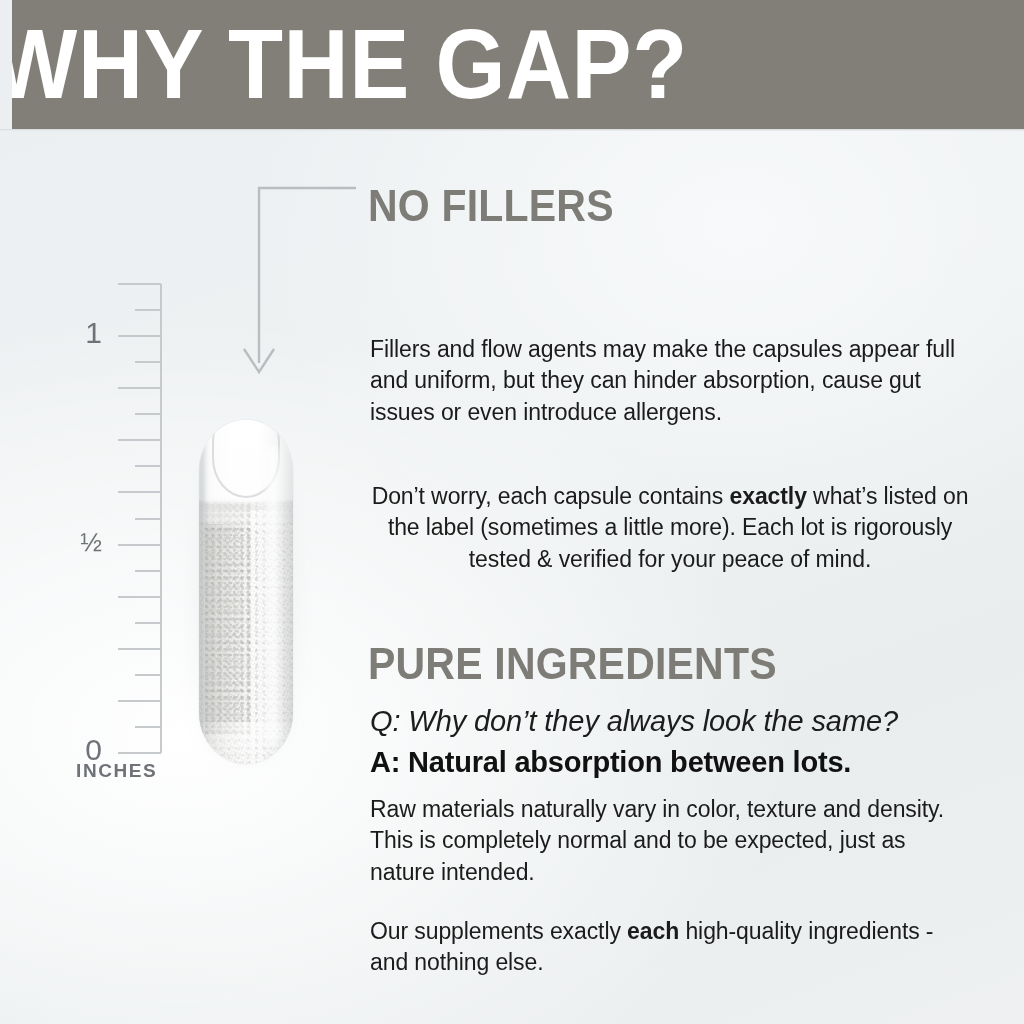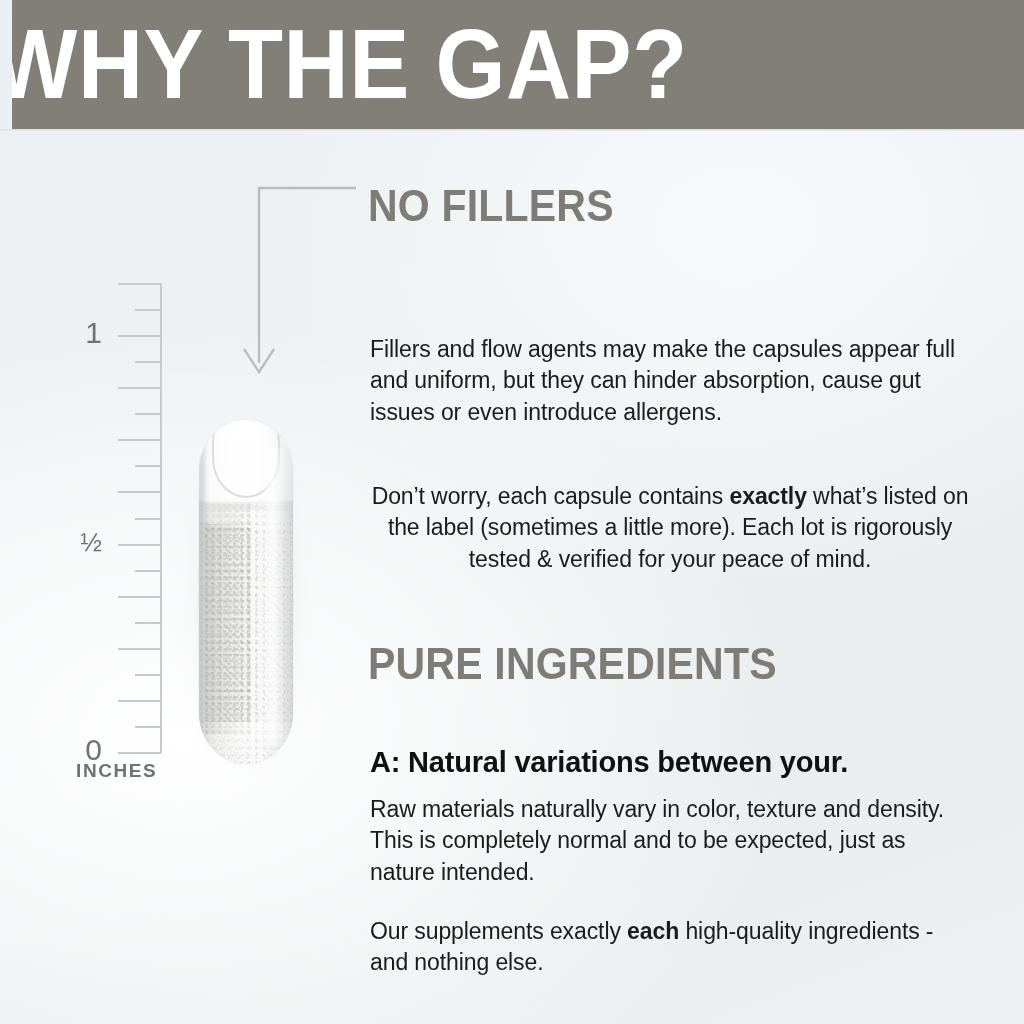--- a/index.html
+++ b/index.html
@@ -321,19 +321,20 @@
     </div>
   </div>
 
   <div id="content">
 
     <div class="section-head" id="head-nofillers">NO FILLERS</div>
     <div class="body-p" id="p-fillers"><span>Fillers and flow agents may make the capsules appear full and uniform, but they can hinder absorption, cause gut issues or even introduce allergens.</span></div>
     <div class="body-p" id="p-dontworry"><span>Don’t worry, each capsule contains </span><b>exactly</b><span> what’s listed on the label (sometimes a little more). Each lot is rigorously tested &amp; verified for your peace of mind.</span></div>
 
     <div class="section-head" id="head-pure">PURE INGREDIENTS</div>
-    <div class="qa-a" id="a-pure">A: Natural variations between your.</div>
+    <div class="qa-q" id="q-pure">Q: Why don’t they always look the same?</div>
+    <div class="qa-a" id="a-pure">A: Natural absorption between lots.</div>
     <div class="body-p" id="p-raw"><span>Raw materials naturally vary in color, texture and density. This is completely normal and to be expected, just as nature intended.</span></div>
     <div class="body-p" id="p-oursupp"><span>Our supplements exactly </span><b>each</b><span> high-quality ingredients - and nothing else.</span></div>
 
   </div>
 
 </div>
 
 </body></html>

